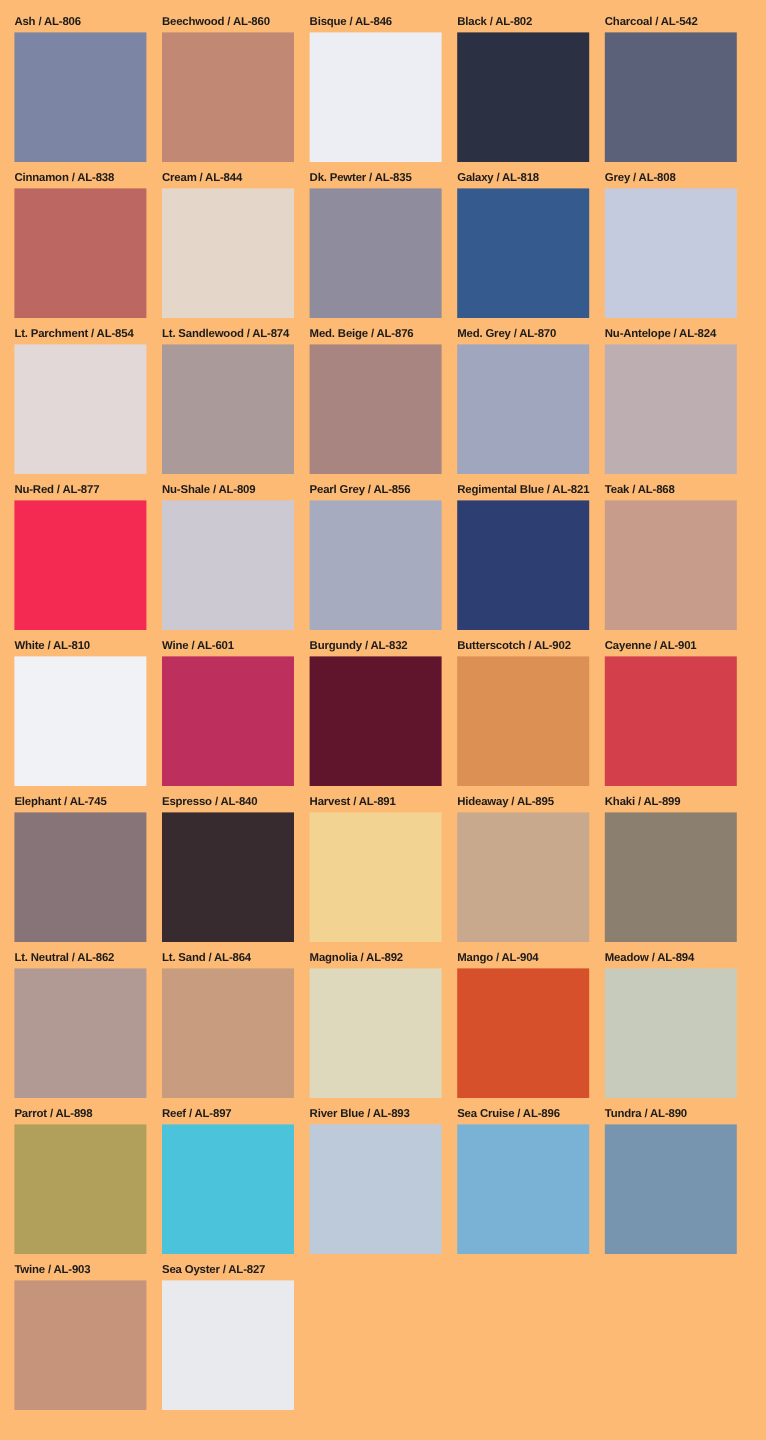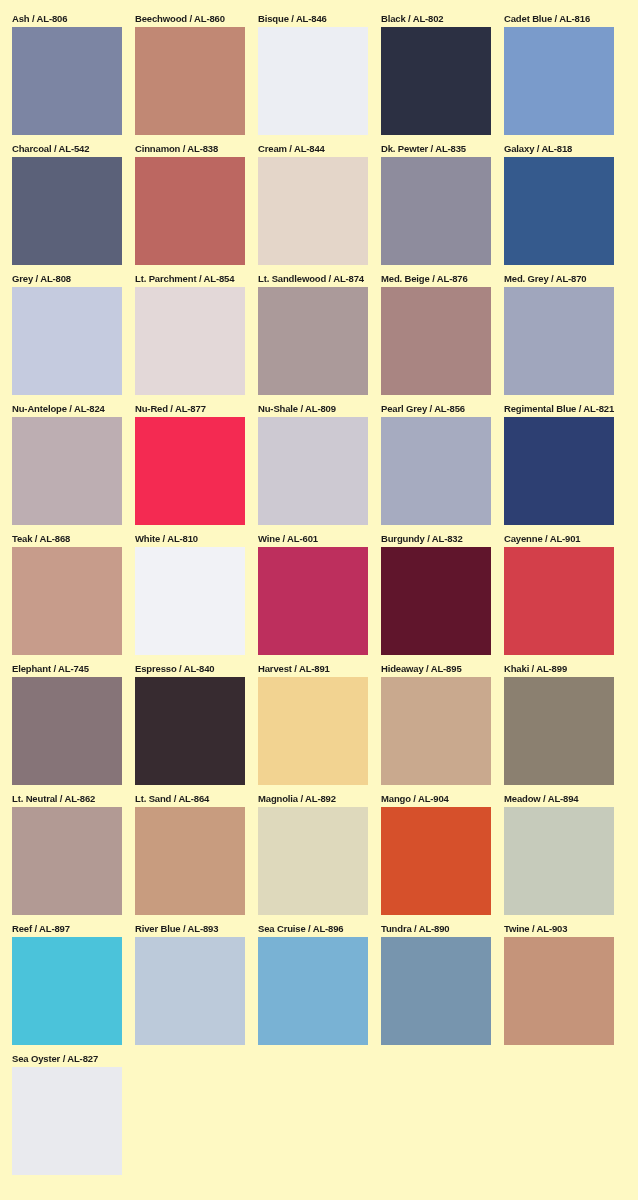--- a/index.html
+++ b/index.html
@@ -13,21 +13,21 @@
     height: 1200px;
     overflow: hidden;
     font-family: "Liberation Sans", sans-serif;
     -webkit-font-smoothing: antialiased;
   }
   #swatch-sheet {
     width: 638px;
     height: 1200px;
     box-sizing: border-box;
     padding: 13px 12px 0 12px;
-    background: #fef9c3;
+    background: #fdba74;
   }
   .swatch-grid {
     display: grid;
     grid-template-columns: repeat(5, 110px);
     grid-auto-rows: 130px;
     column-gap: 13px;
     row-gap: 0px;
   }
   .swatch-cell {
     width: 110px;
@@ -69,24 +69,20 @@
       </div>
       <div class="swatch-cell">
         <span class="swatch-label">Bisque / AL-846</span>
         <span class="swatch-chip" style="background-color: rgb(236, 238, 243);"></span>
       </div>
       <div class="swatch-cell">
         <span class="swatch-label">Black / AL-802</span>
         <span class="swatch-chip" style="background-color: rgb(44, 48, 67);"></span>
       </div>
       <div class="swatch-cell">
-        <span class="swatch-label">Cadet Blue / AL-816</span>
-        <span class="swatch-chip" style="background-color: rgb(122, 155, 203);"></span>
-      </div>
-      <div class="swatch-cell">
         <span class="swatch-label">Charcoal / AL-542</span>
         <span class="swatch-chip" style="background-color: rgb(91, 97, 121);"></span>
       </div>
       <div class="swatch-cell">
         <span class="swatch-label">Cinnamon / AL-838</span>
         <span class="swatch-chip" style="background-color: rgb(188, 103, 97);"></span>
       </div>
       <div class="swatch-cell">
         <span class="swatch-label">Cream / AL-844</span>
         <span class="swatch-chip" style="background-color: rgb(228, 214, 201);"></span>
@@ -149,20 +145,24 @@
       </div>
       <div class="swatch-cell">
         <span class="swatch-label">Wine / AL-601</span>
         <span class="swatch-chip" style="background-color: rgb(189, 47, 93);"></span>
       </div>
       <div class="swatch-cell">
         <span class="swatch-label">Burgundy / AL-832</span>
         <span class="swatch-chip" style="background-color: rgb(96, 21, 44);"></span>
       </div>
       <div class="swatch-cell">
+        <span class="swatch-label">Butterscotch / AL-902</span>
+        <span class="swatch-chip" style="background-color: rgb(221, 144, 84);"></span>
+      </div>
+      <div class="swatch-cell">
         <span class="swatch-label">Cayenne / AL-901</span>
         <span class="swatch-chip" style="background-color: rgb(211, 63, 74);"></span>
       </div>
       <div class="swatch-cell">
         <span class="swatch-label">Elephant / AL-745</span>
         <span class="swatch-chip" style="background-color: rgb(134, 116, 120);"></span>
       </div>
       <div class="swatch-cell">
         <span class="swatch-label">Espresso / AL-840</span>
         <span class="swatch-chip" style="background-color: rgb(55, 43, 48);"></span>
@@ -191,20 +191,24 @@
         <span class="swatch-label">Magnolia / AL-892</span>
         <span class="swatch-chip" style="background-color: rgb(222, 217, 188);"></span>
       </div>
       <div class="swatch-cell">
         <span class="swatch-label">Mango / AL-904</span>
         <span class="swatch-chip" style="background-color: rgb(214, 80, 43);"></span>
       </div>
       <div class="swatch-cell">
         <span class="swatch-label">Meadow / AL-894</span>
         <span class="swatch-chip" style="background-color: rgb(198, 203, 187);"></span>
+      </div>
+      <div class="swatch-cell">
+        <span class="swatch-label">Parrot / AL-898</span>
+        <span class="swatch-chip" style="background-color: rgb(176, 160, 91);"></span>
       </div>
       <div class="swatch-cell">
         <span class="swatch-label">Reef / AL-897</span>
         <span class="swatch-chip" style="background-color: rgb(75, 195, 218);"></span>
       </div>
       <div class="swatch-cell">
         <span class="swatch-label">River Blue / AL-893</span>
         <span class="swatch-chip" style="background-color: rgb(188, 202, 218);"></span>
       </div>
       <div class="swatch-cell">

